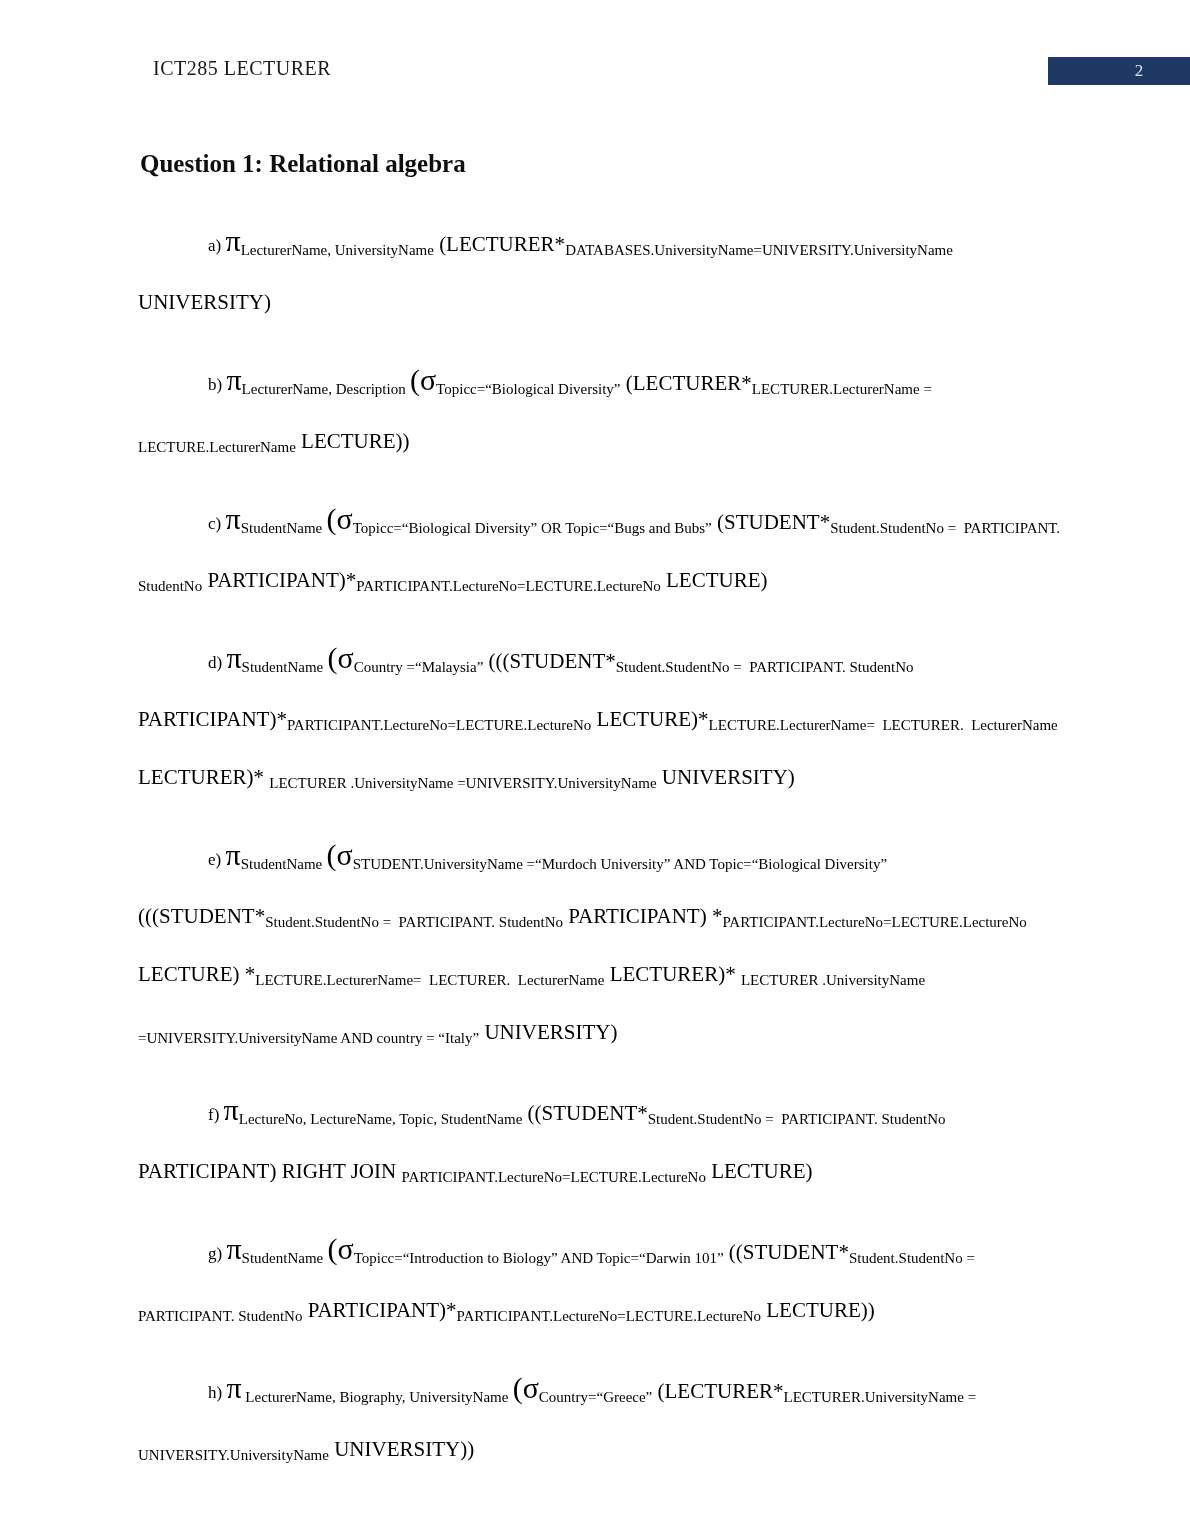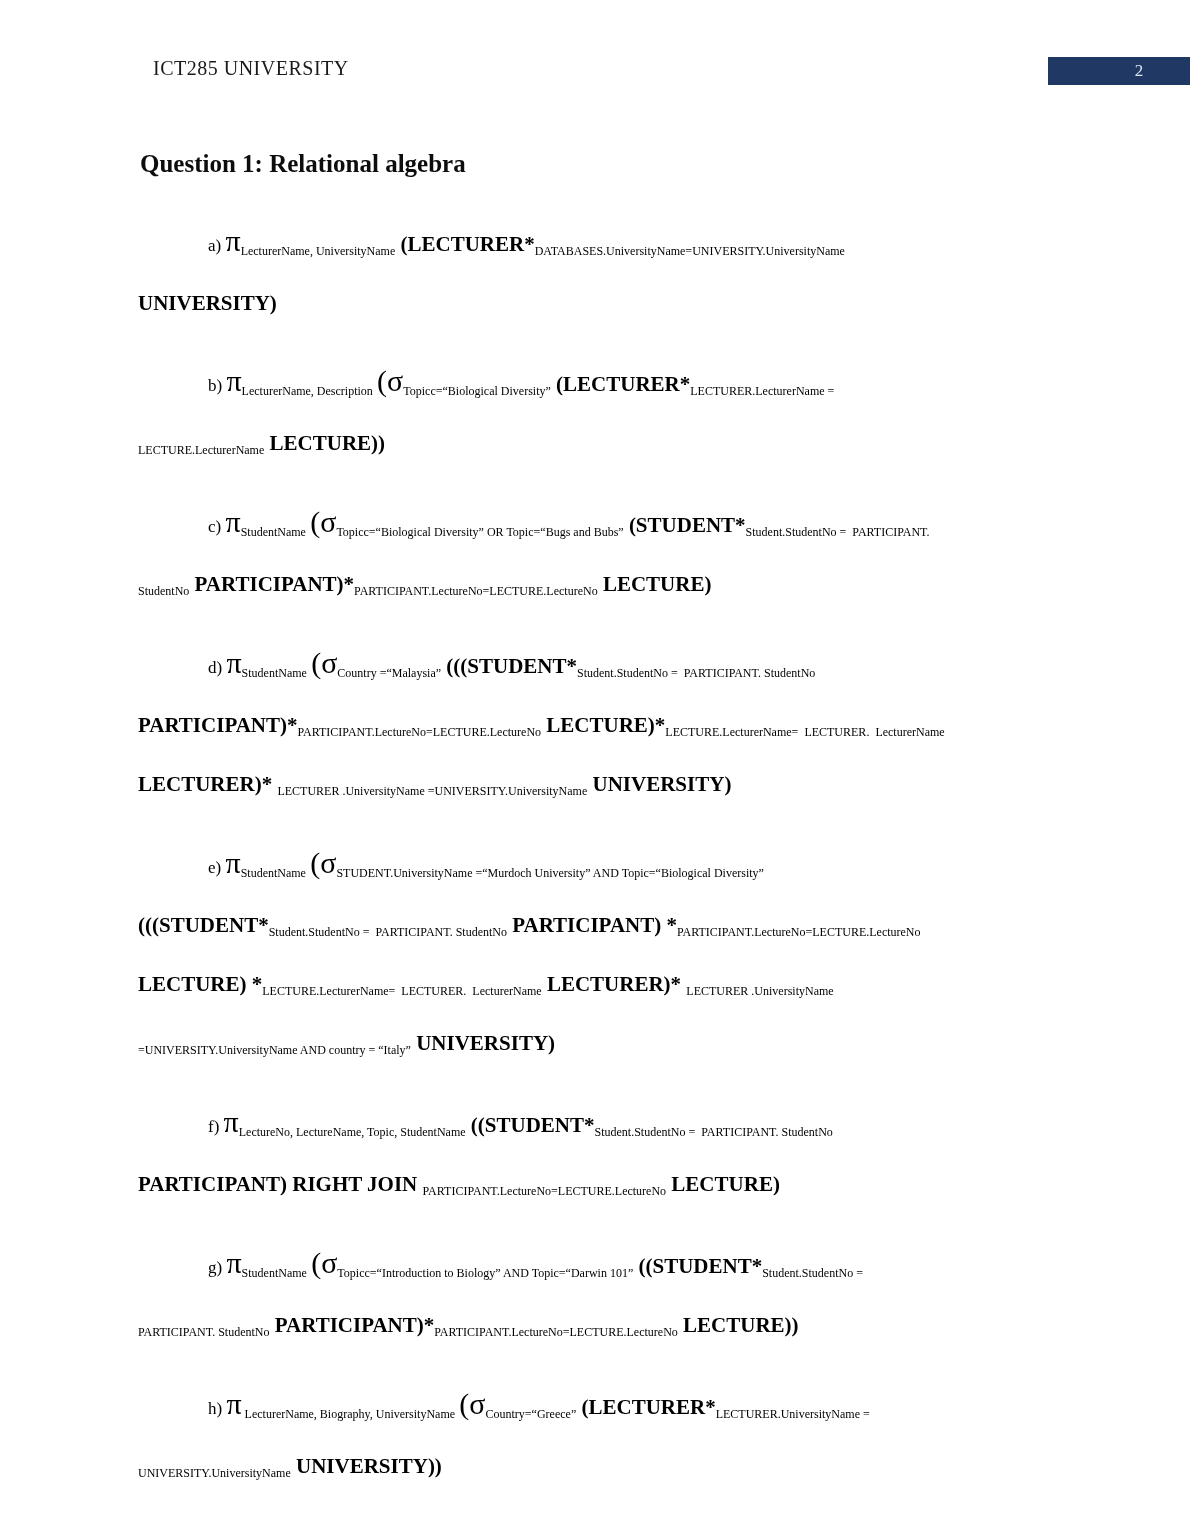--- a/index.html
+++ b/index.html
@@ -46,27 +46,27 @@
     width: 930px;
   }
   .expr {
     margin: 0 0 20px 0;
     line-height: 56px;
     text-indent: 70px;
     white-space: pre;
   }
   .seg-t { font-size: 17px; }
   .seg-y { font-size: 30px; }
-  .seg-b { font-size: 21px; font-weight: bold; }
-  .seg-s { font-size: 12px; position: relative; top: 4px; }
+  .seg-b { font-size: 21px; }
+  .seg-s { font-size: 15px; position: relative; top: 4px; }
 </style>
 </head>
 <body>
 
-<div class="header-title">ICT285 UNIVERSITY</div>
+<div class="header-title">ICT285 LECTURER</div>
 
 <div class="page-badge">
   <span>2</span>
 </div>
 
 <h1 class="doc-heading">Question 1: Relational algebra</h1>
 
 <div class="content" id="content">
     <p class="expr"><span class="seg-t">a) </span><span class="seg-y">π</span><span class="seg-s">LecturerName, UniversityName</span><span class="seg-b"> (LECTURER*</span><span class="seg-s">DATABASES.UniversityName=UNIVERSITY.UniversityName</span><br><span class="seg-b">UNIVERSITY)</span></p>
     <p class="expr"><span class="seg-t">b) </span><span class="seg-y">π</span><span class="seg-s">LecturerName, Description</span><span class="seg-t"> </span><span class="seg-y">(σ</span><span class="seg-s">Topicc=“Biological Diversity”</span><span class="seg-b"> (LECTURER*</span><span class="seg-s">LECTURER.LecturerName =</span><br><span class="seg-s">LECTURE.LecturerName</span><span class="seg-b"> LECTURE))</span></p>

